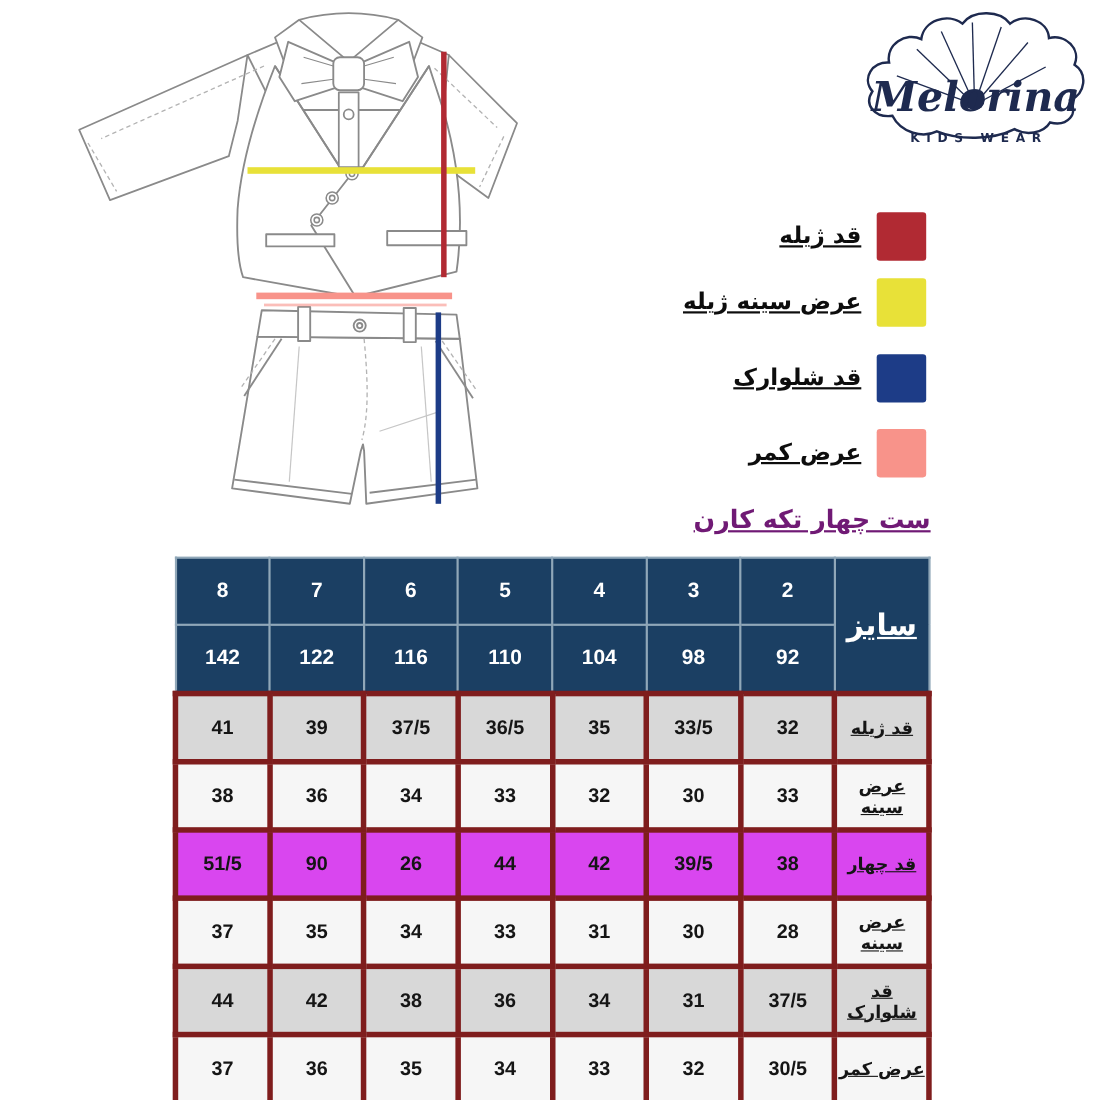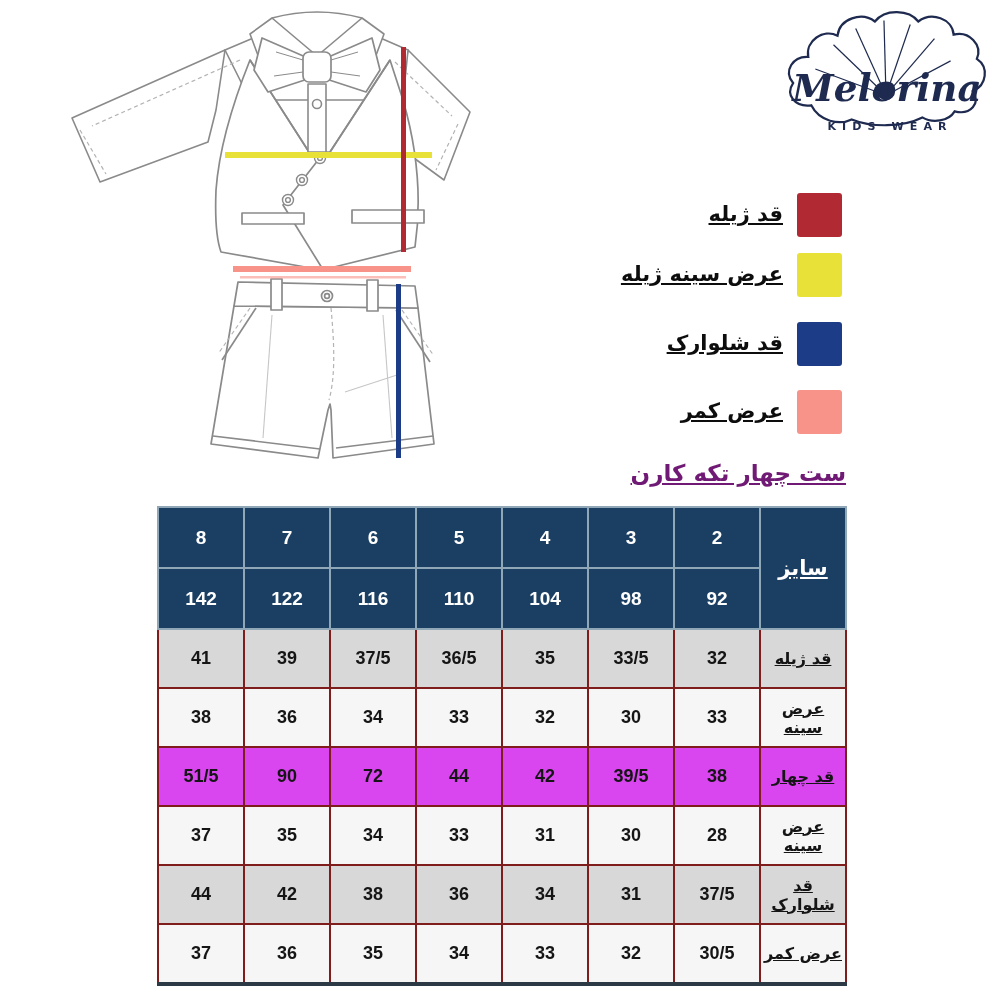--- a/index.html
+++ b/index.html
@@ -34,24 +34,24 @@
   
   #size-table{
     position:absolute;left:157px;top:506px;width:690px;
     border-collapse:collapse;table-layout:fixed;
     border:2px solid #2c3a45;border-bottom:4px solid #2c3a45;
   }
   #size-table thead td{
     color:#ffffff;text-align:center;font-weight:bold;font-size:19px;
     border:2px solid #90a7b8;height:59px;padding:0;
   }
-  #size-table td.size-head{font-size:21px;}
+  #size-table td.size-head{font-size:27px;}
   #size-table tbody td{
     text-align:center;font-weight:bold;color:#151515;font-size:18px;
-    border:2px solid #7f1d1d;height:57px;padding:0;
+    border:5px solid #7f1d1d;height:57px;padding:0;
   }
   #size-table tbody td.rowlabel{font-size:16px;}
 </style>
 </head>
 <body>
 
 <svg id="garment" viewBox="55 6 450 472">
   <g fill="#ffffff" stroke="#8a8a8a" stroke-width="1.6" stroke-linejoin="round">
 
     <path d="M225,50 L72,118 L100,182 L208,142 L216,110 Z"></path>
@@ -208,21 +208,21 @@
       <td>34</td>
       <td>33</td>
       <td>32</td>
       <td>30</td>
       <td>33</td>
       <td class="rowlabel fa">عرض سینه</td>
     </tr>
     <tr style="background-color: #d946ef;">
       <td>51/5</td>
       <td>90</td>
-      <td>72</td>
+      <td>26</td>
       <td>44</td>
       <td>42</td>
       <td>39/5</td>
       <td>38</td>
       <td class="rowlabel fa">قد چهار</td>
     </tr>
     <tr style="background-color: rgb(246, 246, 246);">
       <td>37</td>
       <td>35</td>
       <td>34</td>

